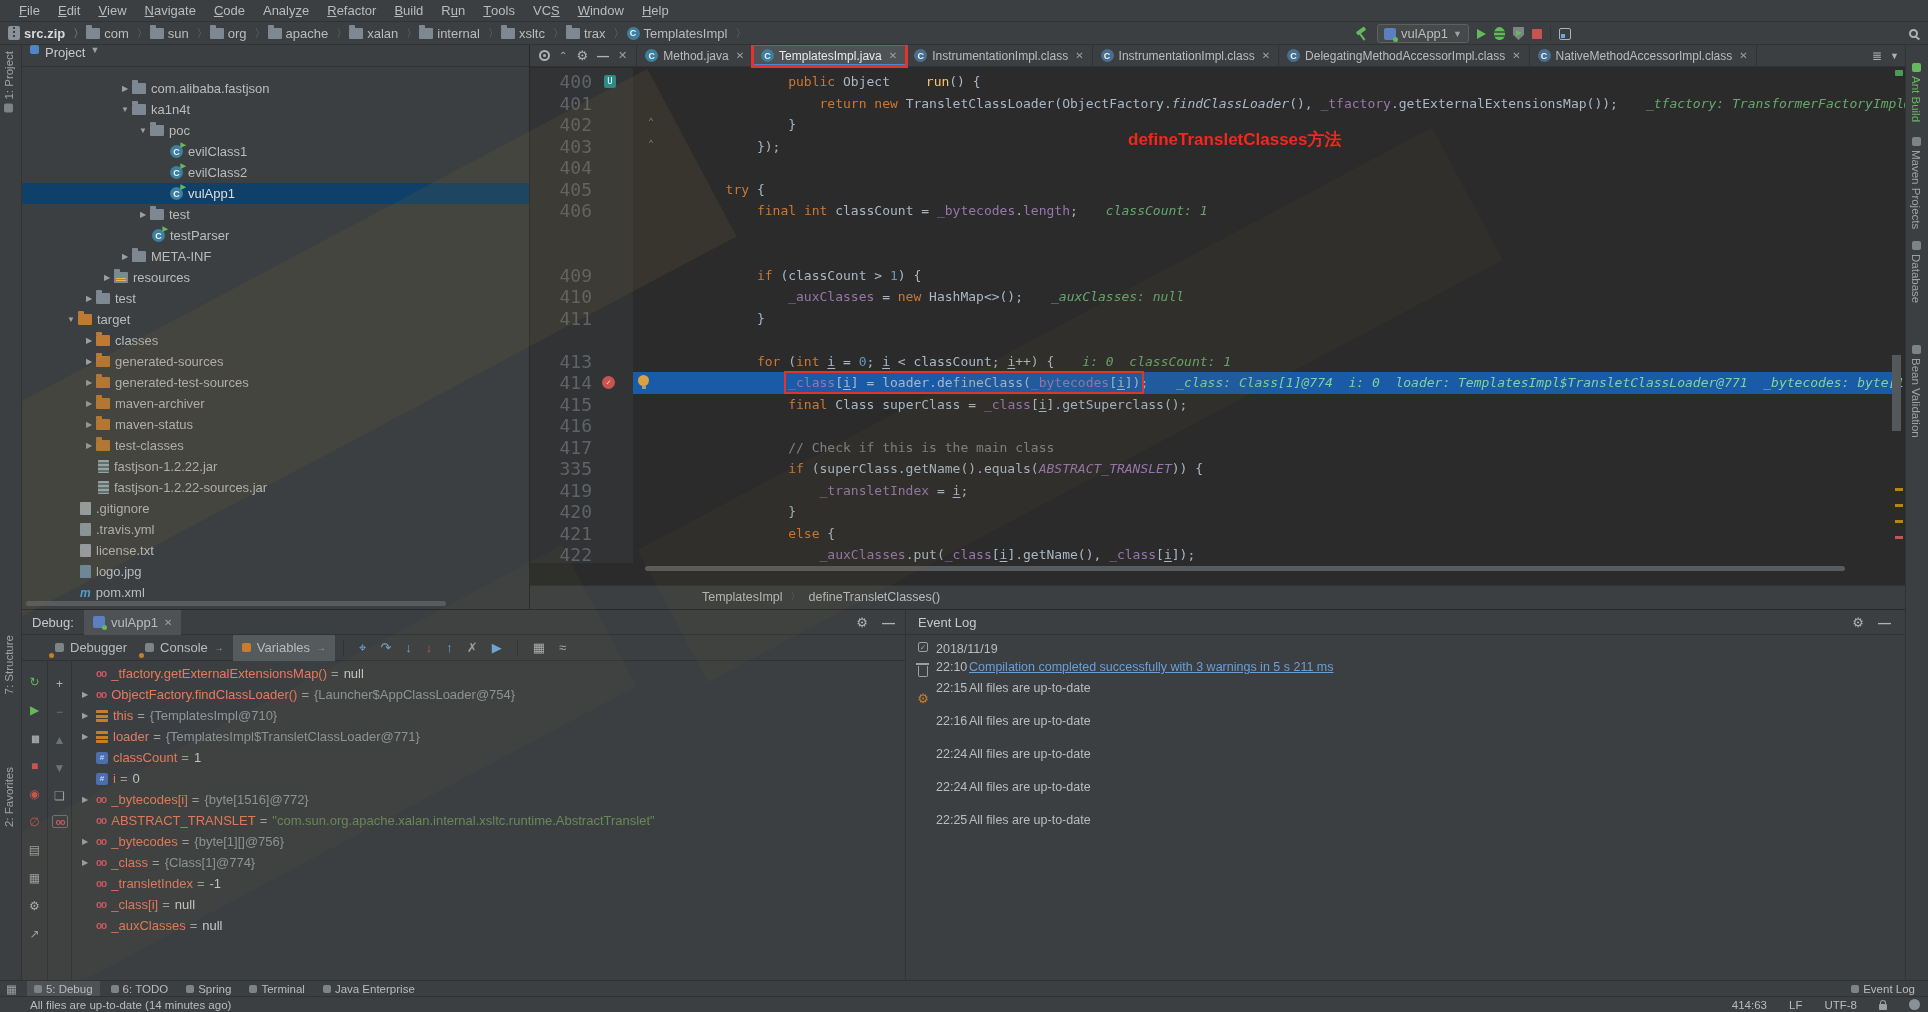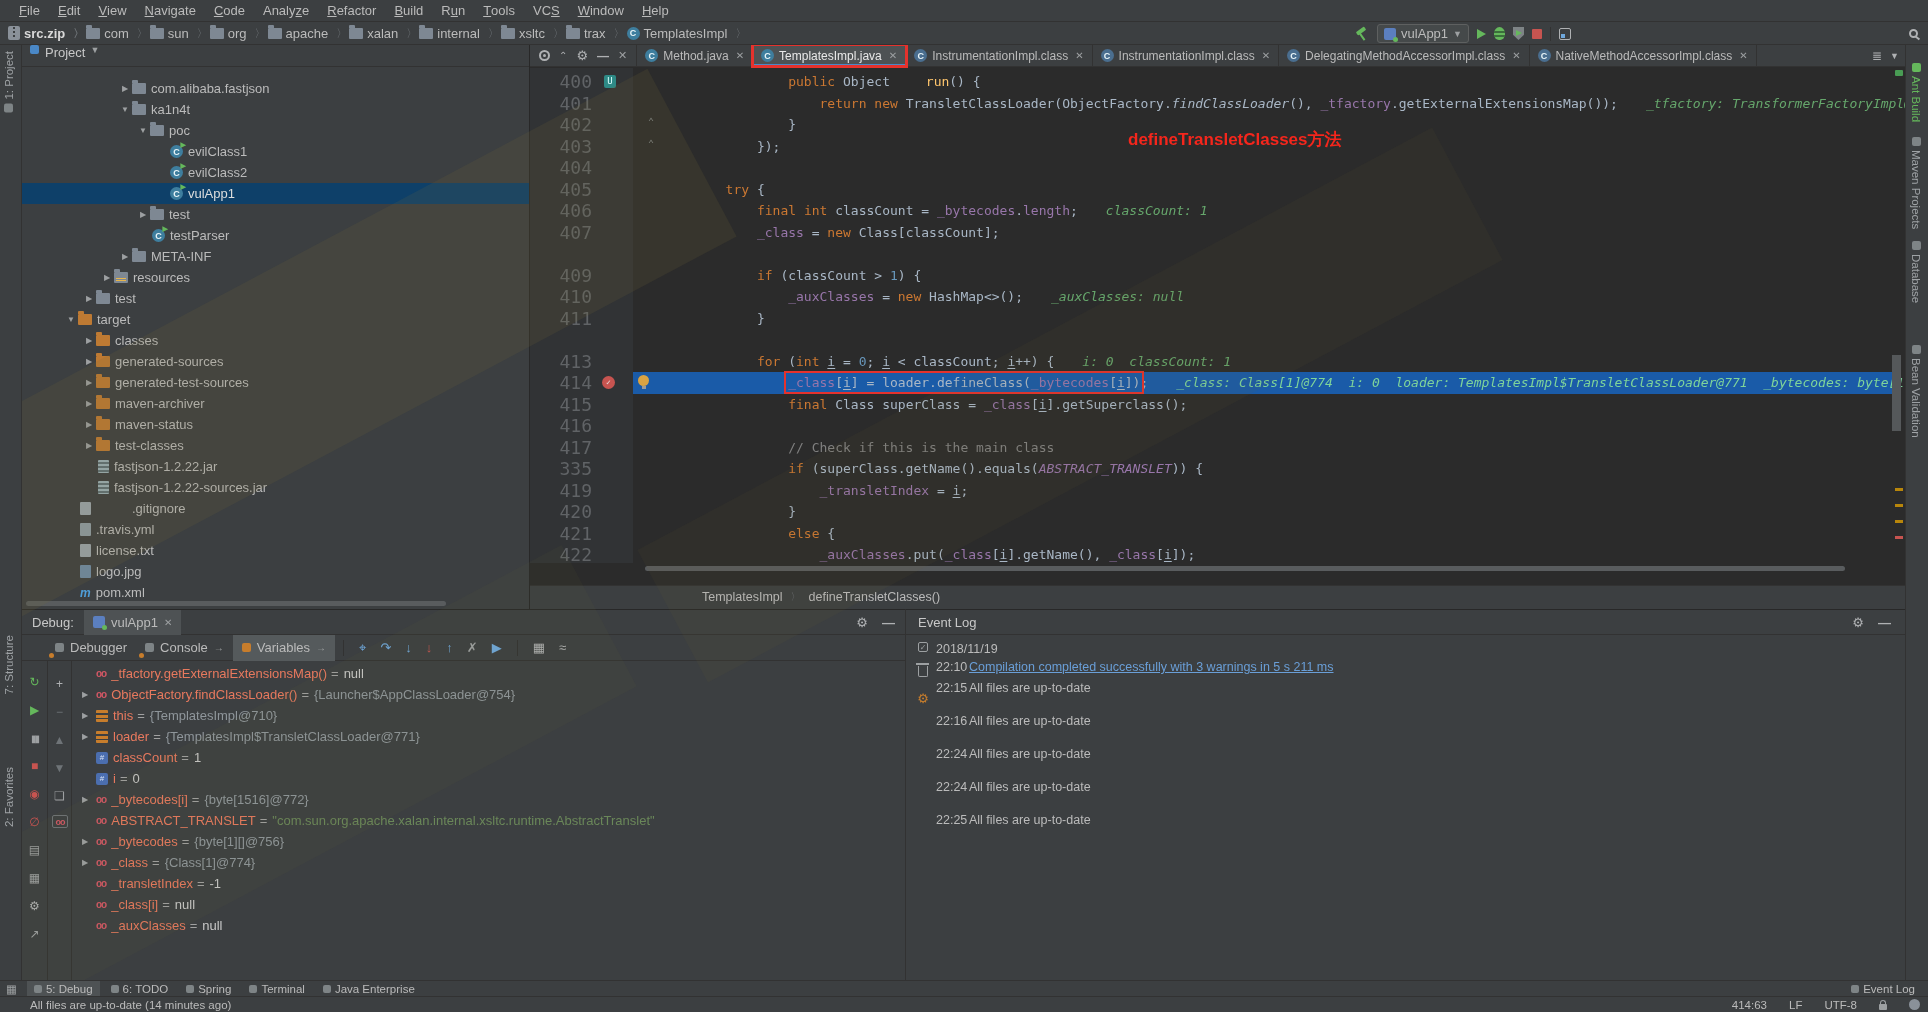--- a/index.html
+++ b/index.html
@@ -388,21 +388,21 @@
           <span class="lbl">test-classes</span>
         </div>
         <div class="trow" style="top: 388px; padding-left: 76px;">
           <span class="ic jaric"></span>
           <span class="lbl">fastjson-1.2.22.jar</span>
         </div>
         <div class="trow" style="top: 409px; padding-left: 76px;">
           <span class="ic jaric"></span>
           <span class="lbl">fastjson-1.2.22-sources.jar</span>
         </div>
-        <div class="trow" style="top: 430px; padding-left: 58px; gap: 36px;">
+        <div class="trow" style="top: 430px; padding-left: 58px;">
           <span class="ic filic"></span>
           <span class="lbl">.gitignore</span>
         </div>
         <div class="trow" style="top: 472px; padding-left: 58px;">
           <span class="ic filic"></span>
           <span class="lbl">license.txt</span>
         </div>
         <div class="trow" style="top: 451px; padding-left: 58px;">
           <span class="ic filic yml"></span>
           <span class="lbl">.travis.yml</span>
@@ -510,25 +510,20 @@
         <div class="cl" style="top: 110.5px;">
           <div class="gutterbg" style="background: transparent;"></div>
           <span class="lnum">405</span>
           <span class="ltext"><span style="padding-left: 8ch;"><span class="k">try</span><span class="d"> {</span></span></span>
         </div>
         <div class="cl" style="top: 132px;">
           <div class="gutterbg" style="background: transparent;"></div>
           <span class="lnum">406</span>
           <span class="ltext"><span style="padding-left: 12ch;"><span class="k">final</span><span class="d"> </span><span class="k">int</span><span class="d"> classCount = </span><span class="f">_bytecodes</span><span class="d">.</span><span class="f">length</span><span class="d">;</span><span class="hint">classCount: 1</span></span></span>
         </div>
-        <div class="cl" style="top: 153.5px;">
-          <div class="gutterbg" style="background: transparent;"></div>
-          <span class="lnum">407</span>
-          <span class="ltext"><span style="padding-left: 12ch;"><span class="f">_class</span><span class="d"> = </span><span class="k">new</span><span class="d"> Class[classCount];</span></span></span>
-        </div>
         <div class="cl" style="top: 196.5px;">
           <div class="gutterbg" style="background: transparent;"></div>
           <span class="lnum">409</span>
           <span class="ltext"><span style="padding-left: 12ch;"><span class="k">if</span><span class="d"> (classCount &gt; </span><span class="n">1</span><span class="d">) {</span></span></span>
         </div>
         <div class="cl" style="top: 218px;">
           <div class="gutterbg" style="background: transparent;"></div>
           <span class="lnum">410</span>
           <span class="ltext"><span style="padding-left: 16ch;"><span class="f">_auxClasses</span><span class="d"> = </span><span class="k">new</span><span class="d"> HashMap&lt;&gt;();</span><span class="hint">_auxClasses: null</span></span></span>
         </div>

